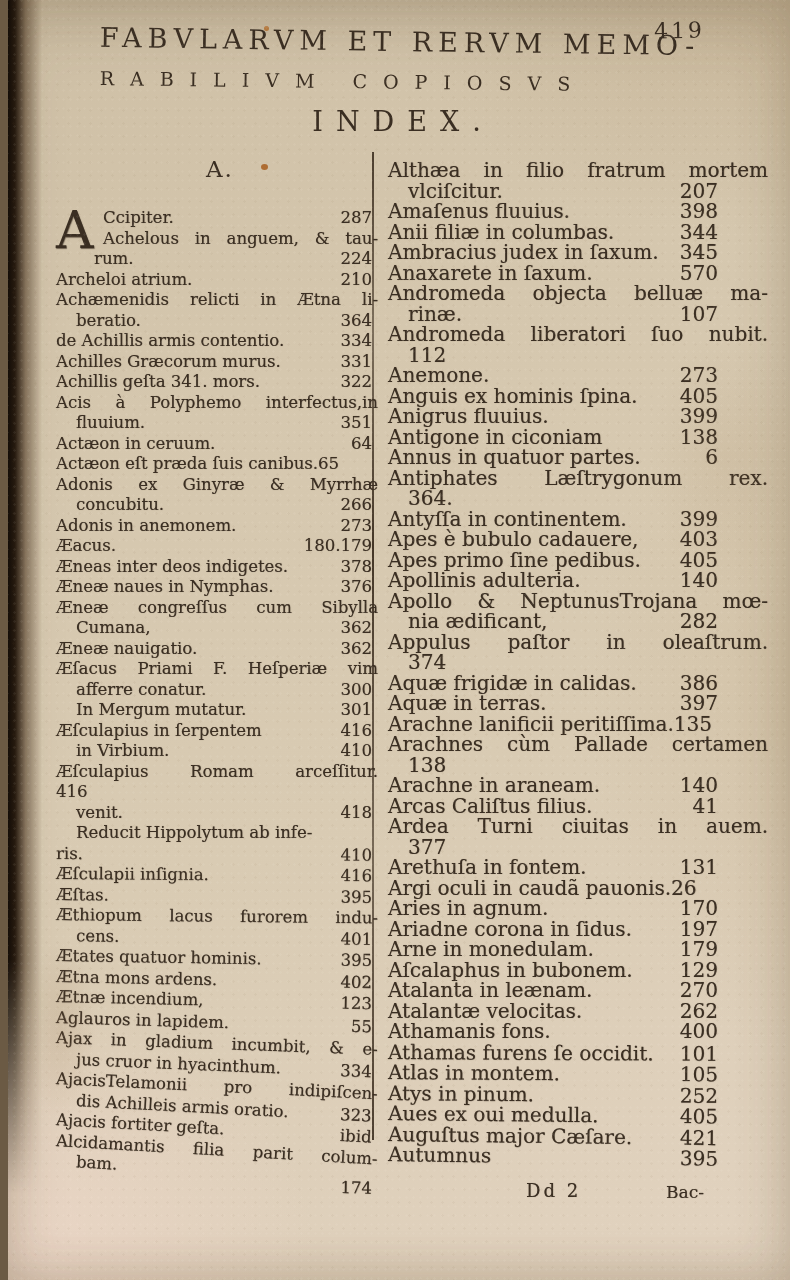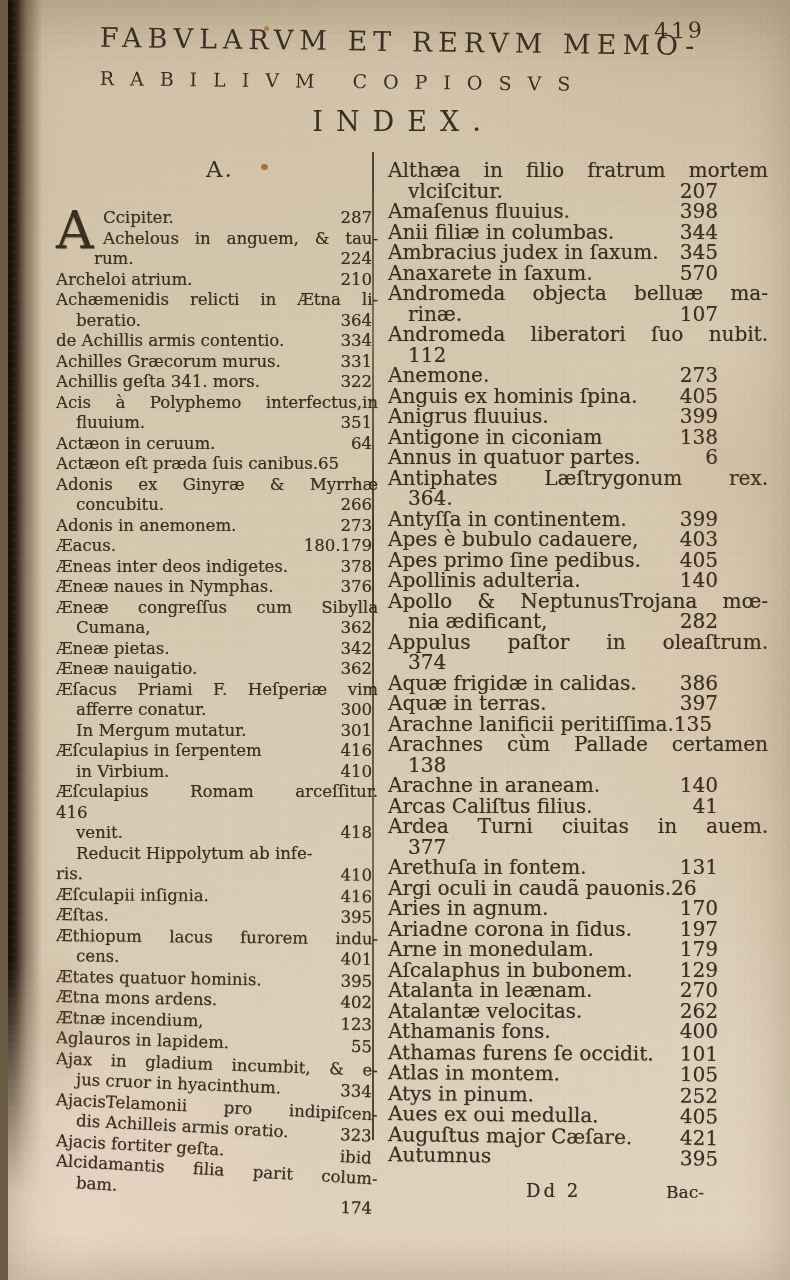--- a/index.html
+++ b/index.html
@@ -133,24 +133,20 @@
       <div class="ln">
         <span class="t">Æneæ naues in Nymphas.</span>
         <span class="n">376</span>
       </div>
       <div class="ln just"><span class="t">Æneæ congreſſus cum Sibylla</span></div>
       <div class="ln ind">
         <span class="t">Cumana,</span>
         <span class="n">362</span>
       </div>
       <div class="ln">
-        <span class="t">Æneæ pietas.</span>
-        <span class="n">342</span>
-      </div>
-      <div class="ln">
         <span class="t">Æneæ nauigatio.</span>
         <span class="n">362</span>
       </div>
       <div class="ln just"><span class="t">Æſacus Priami F. Heſperiæ vim</span></div>
       <div class="ln ind">
         <span class="t">afferre conatur.</span>
         <span class="n">300</span>
       </div>
       <div class="ln ind">
         <span class="t">In Mergum mutatur.</span>

